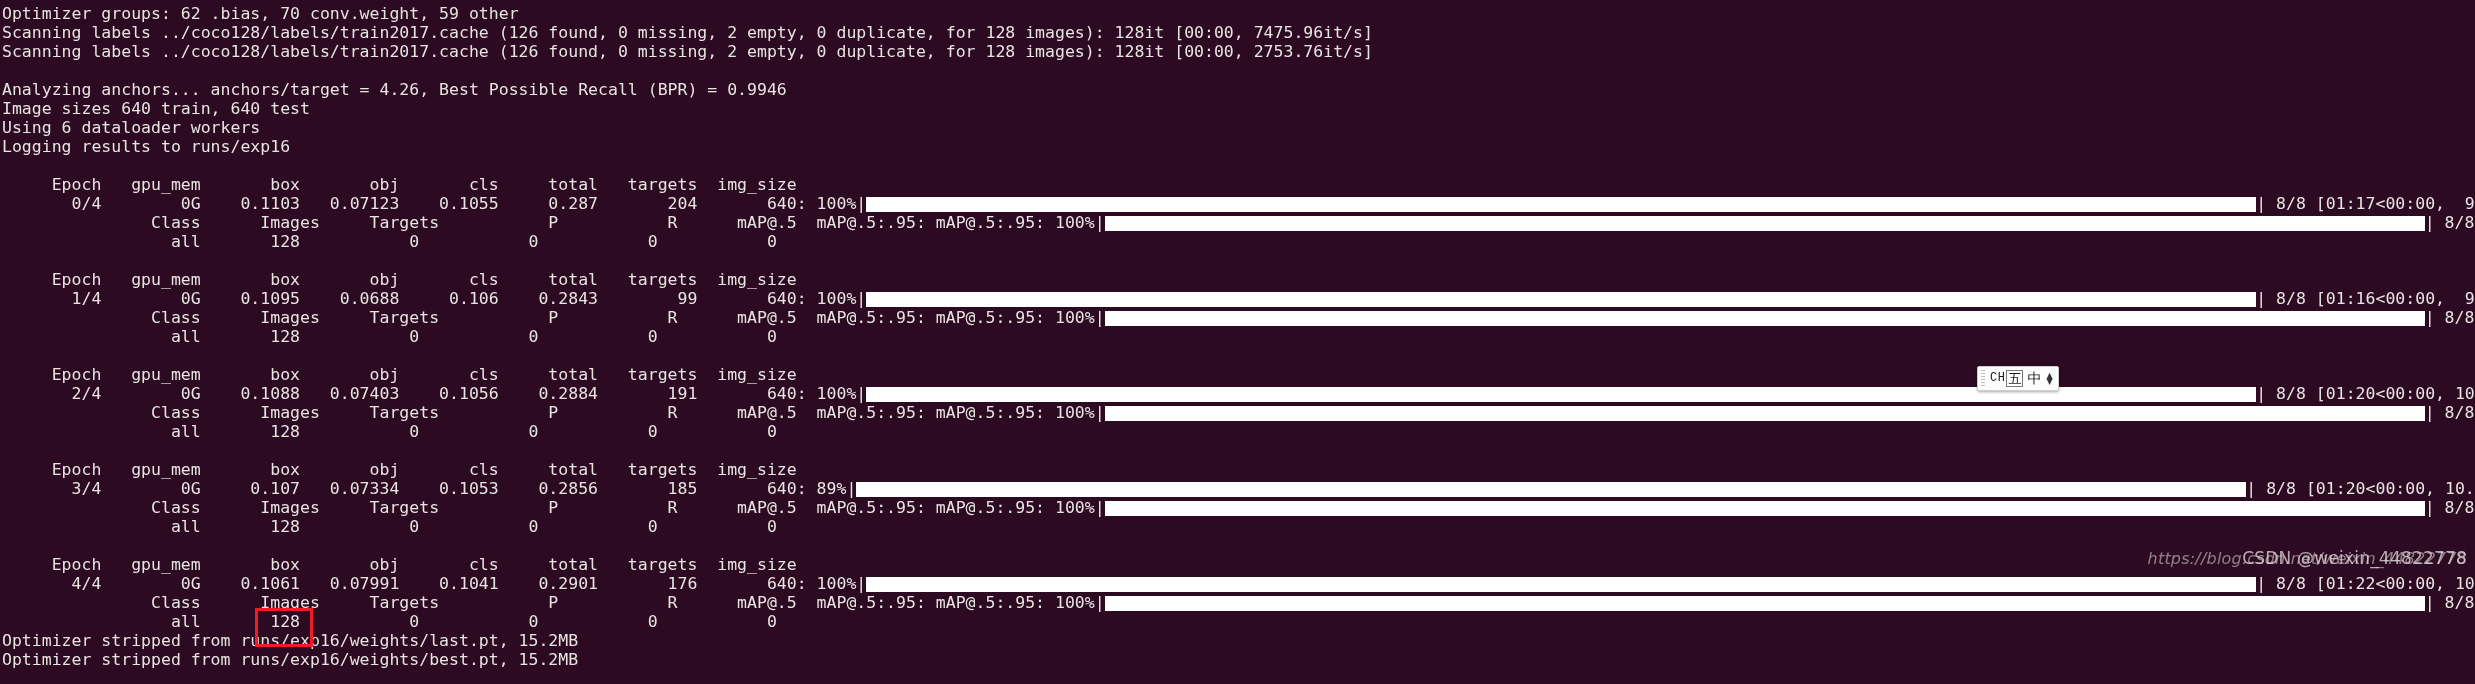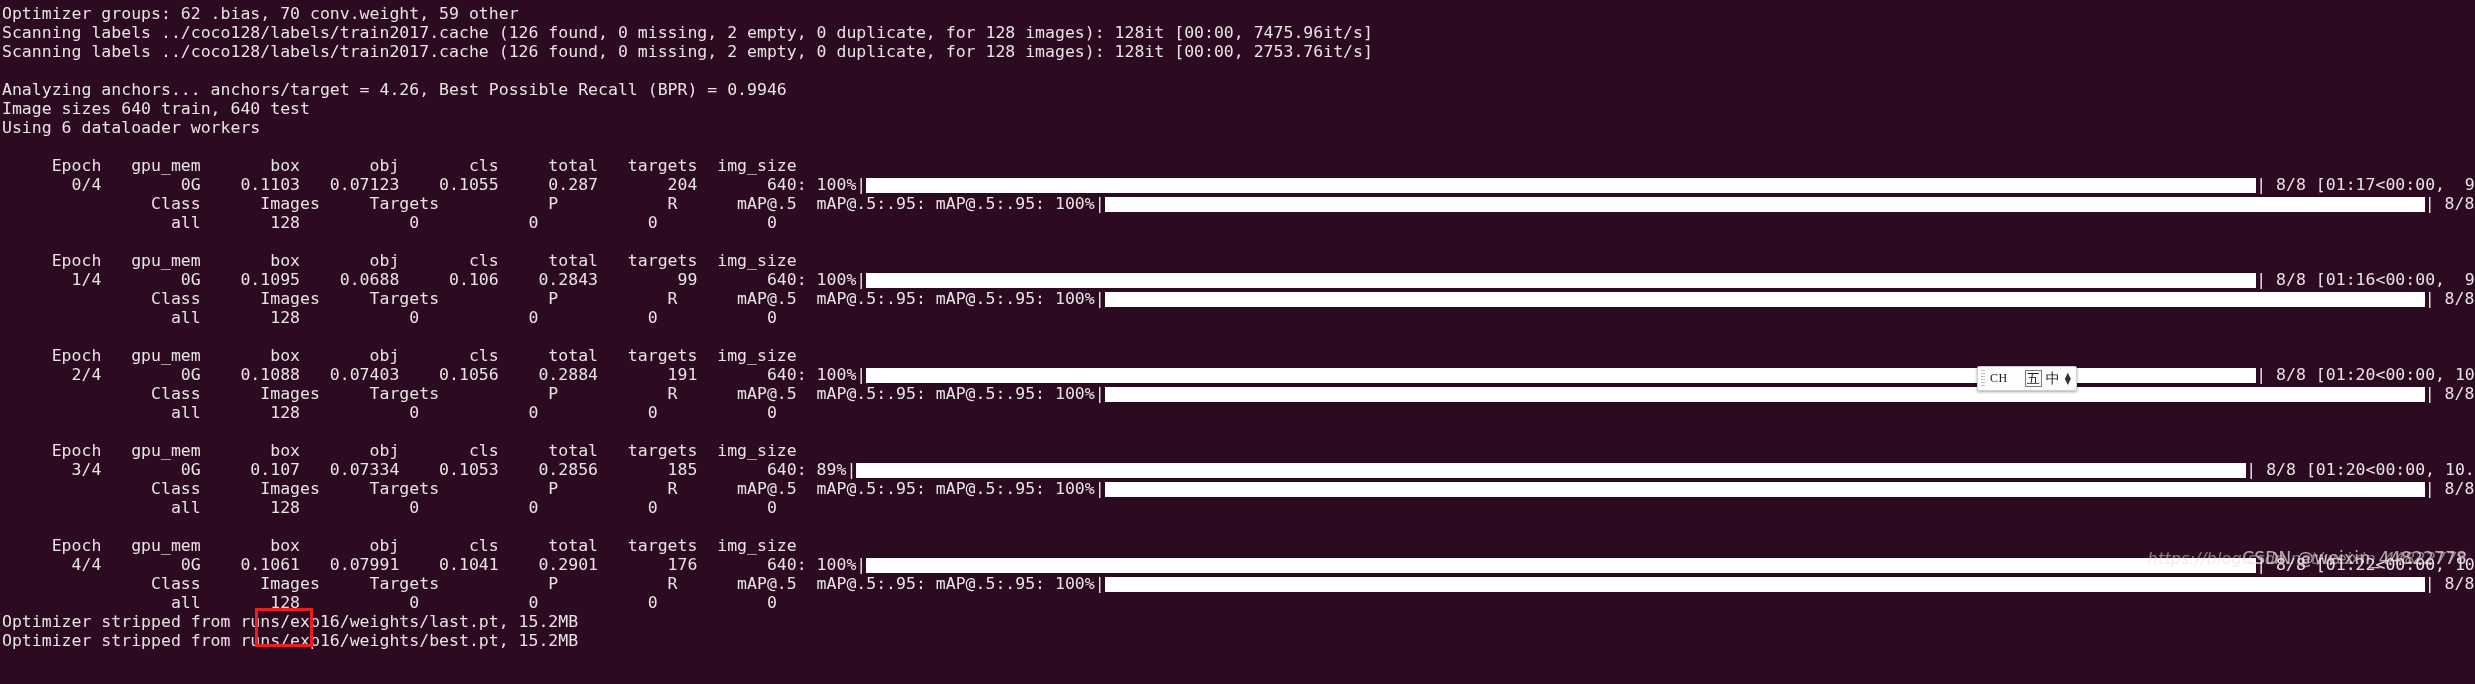--- a/index.html
+++ b/index.html
@@ -68,22 +68,22 @@
     color: #1a1a1a;
   }
   #ime-popup .grip {
     width: 4px;
     height: 17px;
     margin-right: 5px;
     background-image: repeating-linear-gradient(to bottom, #bdbdbd 0 1px, transparent 1px 3px);
   }
   #ime-popup .lang {
     font-size: 12px;
-    font-family: Liberation Serif, serif;
-    margin-right: 17px;
+    font-family: Liberation Mono, monospace;
+    margin-right: 1px;
     letter-spacing: 0.5px;
   }
   #ime-popup .boxed {
     font-size: 13px;
     border: 1px solid #7a7a7a;
     padding: 0 1px;
     line-height: 15px;
     margin-right: 4px;
   }
   #ime-popup .cn {
@@ -138,20 +138,21 @@
 
 <div id="terminal">
 
   <div class="line">Optimizer groups: 62 .bias, 70 conv.weight, 59 other</div>
   <div class="line">Scanning labels ../coco128/labels/train2017.cache (126 found, 0 missing, 2 empty, 0 duplicate, for 128 images): 128it [00:00, 7475.96it/s]</div>
   <div class="line">Scanning labels ../coco128/labels/train2017.cache (126 found, 0 missing, 2 empty, 0 duplicate, for 128 images): 128it [00:00, 2753.76it/s]</div>
   <div class="line blank"></div>
   <div class="line">Analyzing anchors... anchors/target = 4.26, Best Possible Recall (BPR) = 0.9946</div>
   <div class="line">Image sizes 640 train, 640 test</div>
   <div class="line">Using 6 dataloader workers</div>
+  <div class="line">Logging results to runs/exp16</div>
 
   <div class="line blank"> </div>
   <div class="line">     Epoch   gpu_mem       box       obj       cls     total   targets  img_size</div>
   <div class="prow"><span class="pre">       0/4        0G    0.1103   0.07123    0.1055     0.287       204       640: 100%|</span><span class="bar" style="width:1390px"></span><span class="post">| 8/8 [01:17&lt;00:00,  9.71s/it]</span></div>
   <div class="prow"><span class="pre">               Class      Images     Targets           P           R      mAP@.5  mAP@.5:.95: </span><span class="pre">mAP@.5:.95: 100%|</span><span class="bar" style="width:1320px"></span><span class="post">| 8/8 [00:19&lt;00:00,  2.39s/it]</span></div>
   <div class="line">                 all       128           0           0           0           0</div>
 
   <div class="line blank"> </div>
   <div class="line">     Epoch   gpu_mem       box       obj       cls     total   targets  img_size</div>
   <div class="prow"><span class="pre">       1/4        0G    0.1095    0.0688     0.106    0.2843        99       640: 100%|</span><span class="bar" style="width:1390px"></span><span class="post">| 8/8 [01:16&lt;00:00,  9.54s/it]</span></div>

